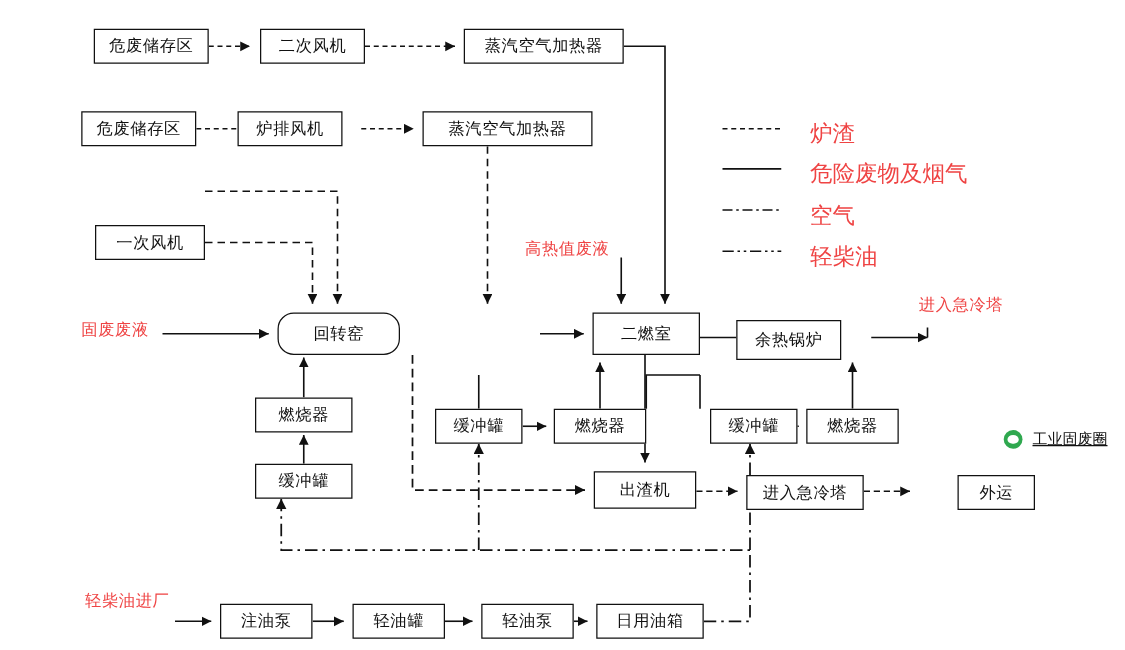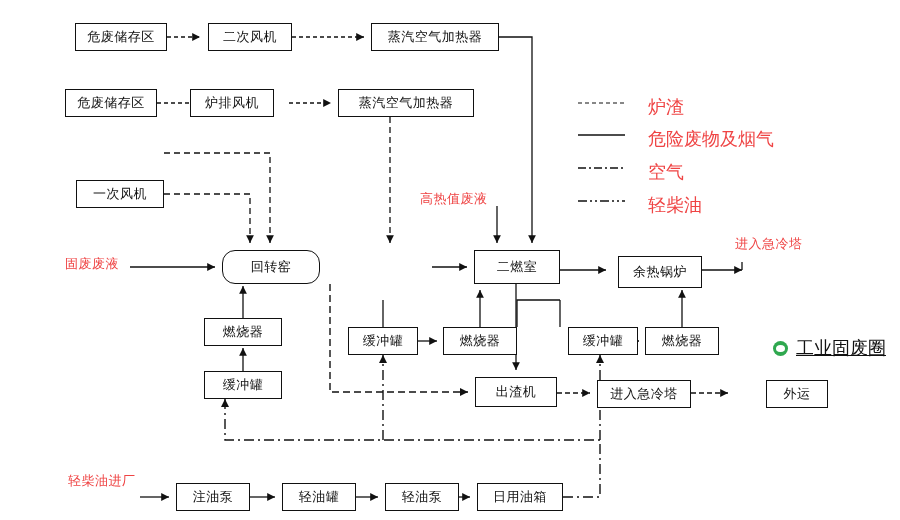--- a/index.html
+++ b/index.html
@@ -36,21 +36,21 @@
   .legend-label{
     position:absolute;
     font-size:18px;
     color:#ef4444;
     white-space:nowrap;
   }
   .wm{
     position:absolute;
     right:14px;bottom:22px;
     display:flex;align-items:center;gap:8px;
-    font-size:18px;color:#111;
+    font-size:12px;color:#111;
   }
   .wm-logo{
     width:15px;height:15px;border-radius:50%;
     background:#2fa84f;
     display:inline-block;
     position:relative;
   }
   .wm-logo:after{
     content:"";
     position:absolute;left:3px;top:4px;
@@ -161,21 +161,21 @@
   <div class="node" style="left:76px;top:180px;width:88px;height:28px;">
       <span>一次风机</span>
     </div>
 
   <div class="node" style="left:222px;top:250px;width:98px;height:34px;border-radius:13px;">
       <span>回转窑</span>
     </div>
   <div class="node" style="left:474px;top:250px;width:86px;height:34px;">
       <span>二燃室</span>
     </div>
-  <div class="node" style="left:618px;top:256px;width:84px;height:32px;">
+  <div class="node" style="left:589px;top:256px;width:84px;height:32px;">
       <span>余热锅炉</span>
     </div>
 
   <div class="node" style="left:204px;top:318px;width:78px;height:28px;">
       <span>燃烧器</span>
     </div>
   <div class="node" style="left:204px;top:371px;width:78px;height:28px;">
       <span>缓冲罐</span>
     </div>
 

